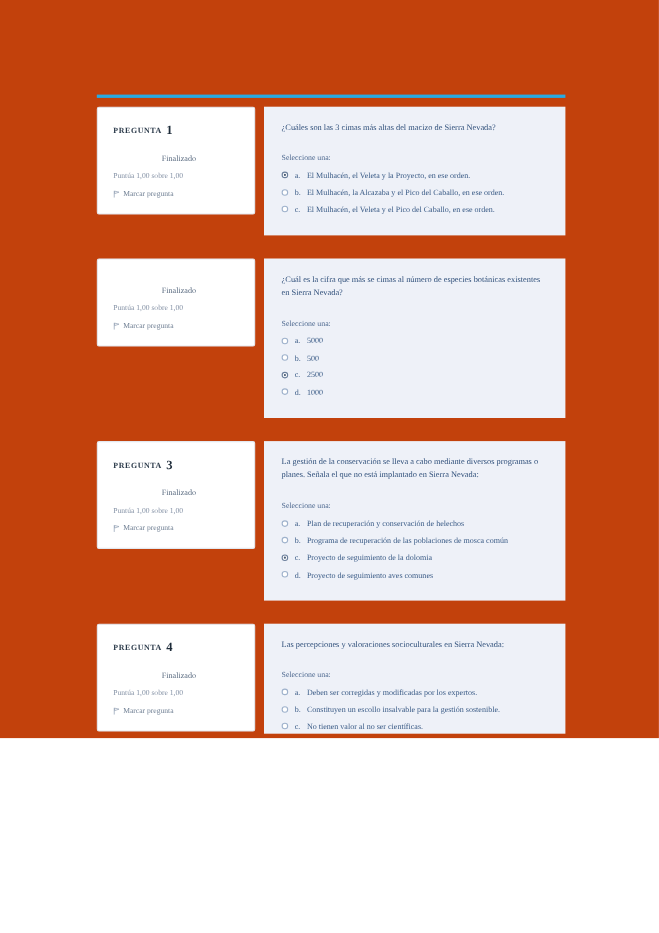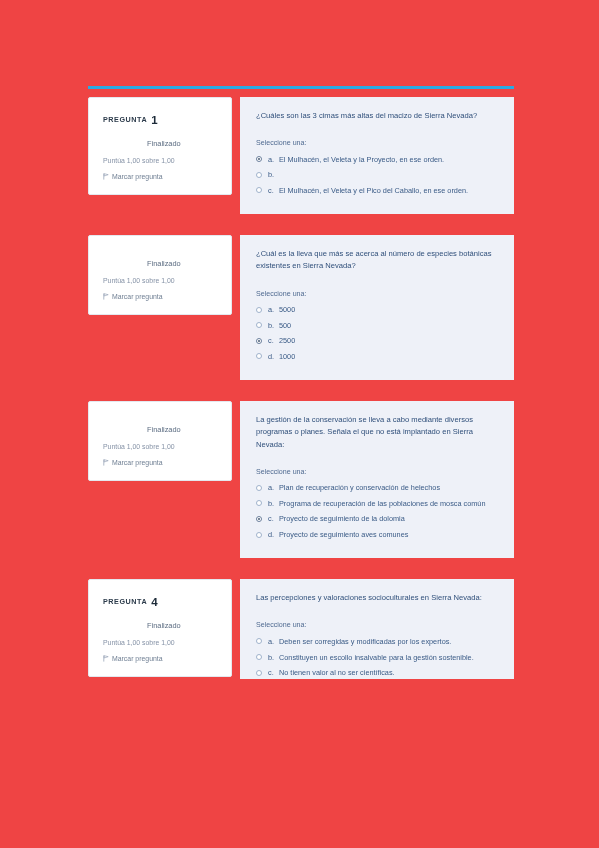--- a/index.html
+++ b/index.html
@@ -11,22 +11,23 @@
     width: 599px;
     height: 848px;
     overflow: hidden;
     font-family: "Liberation Sans", sans-serif;
     -webkit-font-smoothing: antialiased;
   }
 
   #page {
     position: relative;
     width: 599px;
-    height: 848px;
-    background: #ef4444;
+    height: 671px;
+    background: #c2410c;
+    font-family: Liberation Serif, serif;
   }
 
   #content {
     position: absolute;
     left: 88px;
     top: 86px;
     width: 426px;
   }
 
   .top-rule {
@@ -206,20 +207,21 @@
       <ul class="opt-list">
   <li class="opt">
     <span class="radio selected"></span>
     <span class="opt-letter">a.</span>
     <span class="opt-text">El Mulhacén, el Veleta y la Proyecto, en ese orden.</span>
   </li>
 
   <li class="opt">
     <span class="radio"></span>
     <span class="opt-letter">b.</span>
+    <span class="opt-text">El Mulhacén, la Alcazaba y el Pico del Caballo, en ese orden.</span>
   </li>
 
   <li class="opt">
     <span class="radio"></span>
     <span class="opt-letter">c.</span>
     <span class="opt-text">El Mulhacén, el Veleta y el Pico del Caballo, en ese orden.</span>
   </li>
 </ul>
     </div>
   </div>
@@ -232,21 +234,21 @@
         <span class="flag-icon">
           <svg width="6" height="7" viewBox="0 0 6 7" xmlns="http://www.w3.org/2000/svg">
             <path d="M0.8 0.4 L0.8 6.6" stroke="#8d9bb0" stroke-width="0.7" fill="none"></path>
             <path d="M1.2 0.7 L5.2 1.7 L1.2 3.0 Z" fill="none" stroke="#8d9bb0" stroke-width="0.6"></path>
           </svg>
         </span>
         <span>Marcar pregunta</span>
       </div>
     </div>
     <div class="q-panel">
-      <div class="q-text">¿Cuál es la lleva que más se acerca al número de especies botánicas existentes en Sierra Nevada?</div>
+      <div class="q-text">¿Cuál es la cifra que más se cimas al número de especies botánicas existentes en Sierra Nevada?</div>
       <div class="answer-head">Seleccione una:</div>
       <ul class="opt-list">
   <li class="opt">
     <span class="radio"></span>
     <span class="opt-letter">a.</span>
     <span class="opt-text">5000</span>
   </li>
 
   <li class="opt">
     <span class="radio"></span>
@@ -264,20 +266,23 @@
     <span class="radio"></span>
     <span class="opt-letter">d.</span>
     <span class="opt-text">1000</span>
   </li>
 </ul>
     </div>
   </div>
 
   <div class="question-block">
     <div class="info-card">
+      <div>
+        <span class="q-label">PREGUNTA</span><span class="q-number">3</span>
+      </div>
       <div class="q-state">Finalizado</div>
       <div class="q-grade">Puntúa 1,00 sobre 1,00</div>
       <div class="q-flag">
         <span class="flag-icon">
           <svg width="6" height="7" viewBox="0 0 6 7" xmlns="http://www.w3.org/2000/svg">
             <path d="M0.8 0.4 L0.8 6.6" stroke="#8d9bb0" stroke-width="0.7" fill="none"></path>
             <path d="M1.2 0.7 L5.2 1.7 L1.2 3.0 Z" fill="none" stroke="#8d9bb0" stroke-width="0.6"></path>
           </svg>
         </span>
         <span>Marcar pregunta</span>

